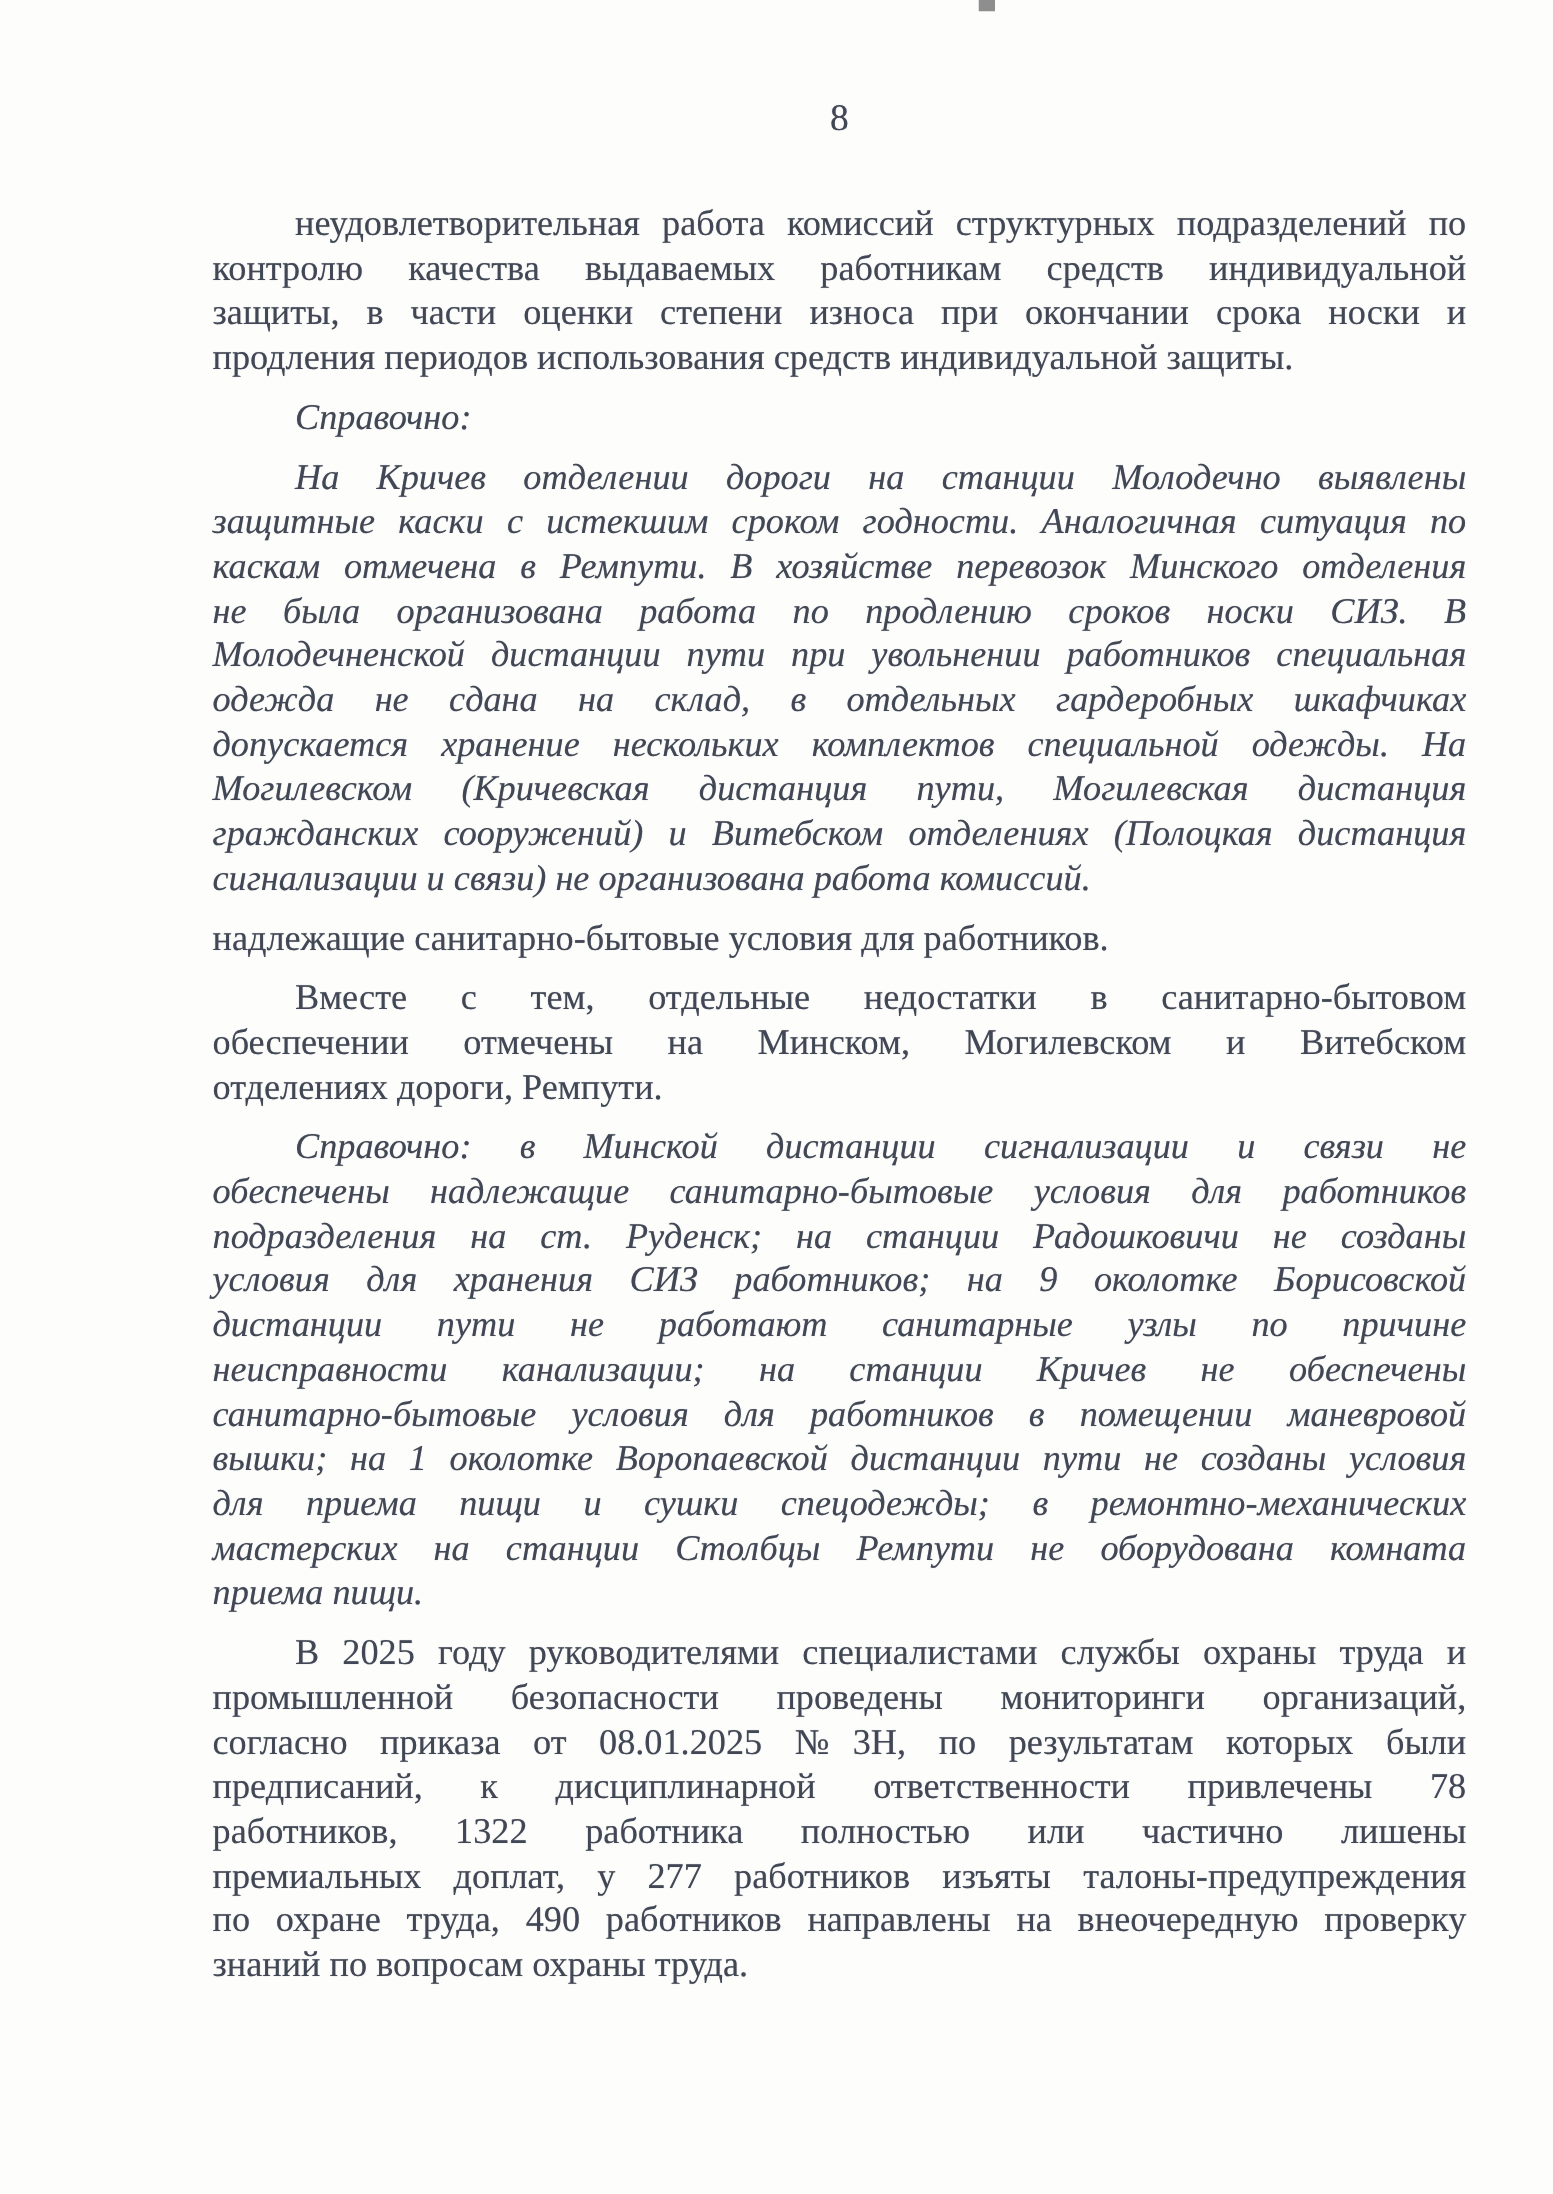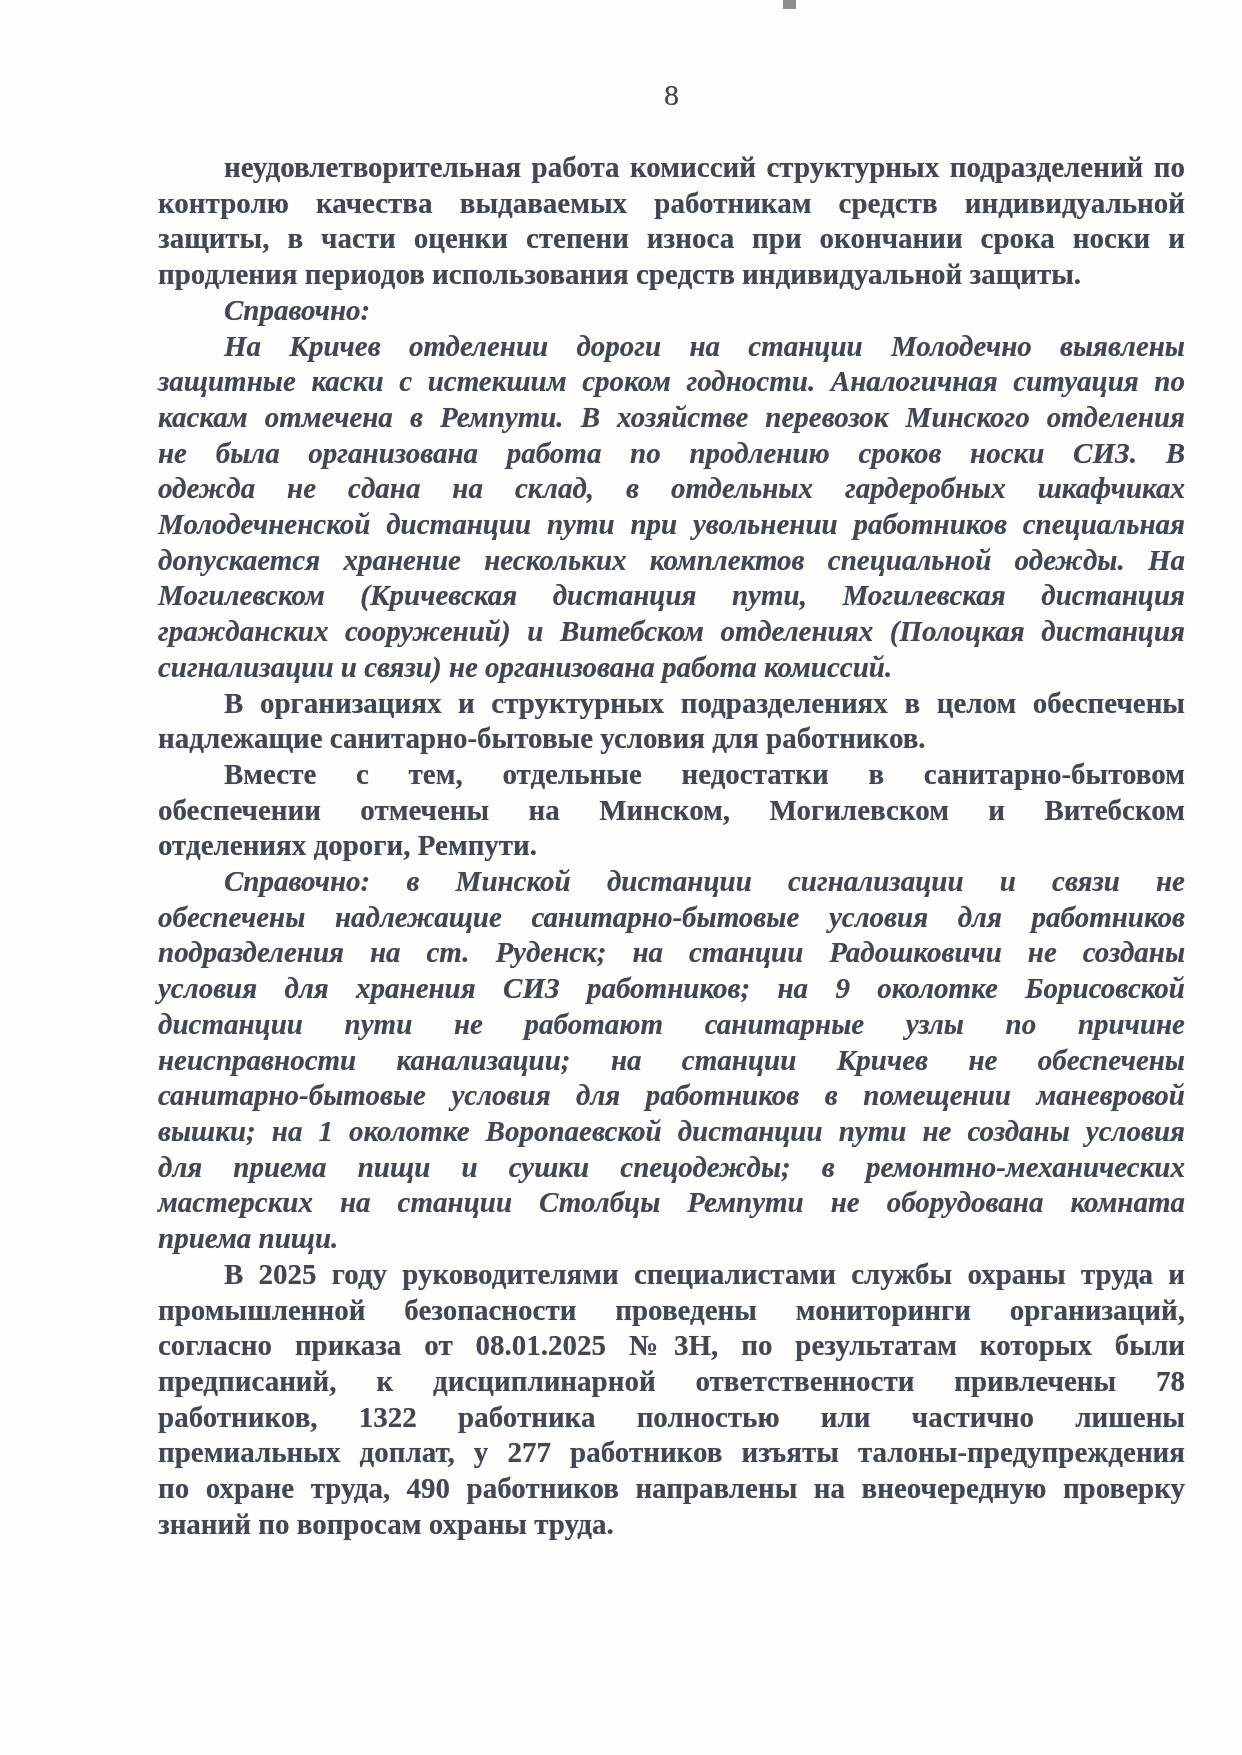--- a/index.html
+++ b/index.html
@@ -33,21 +33,21 @@
   }
   .content {
     position: absolute;
     left: 158px;
     top: 150px;
     width: 1027px;
     font-size: 29px;
     line-height: 35.7px;
     text-shadow: 0 0 0.7px rgba(62, 69, 84, 0.5);
   }
-  .para { margin: 0; font-weight: bold; }
+  .para { margin: 12px; }
   .para.italic { font-style: italic; }
   .line {
     text-align: justify;
     text-align-last: justify;
   }
   .line.last { text-align-last: left; }
   .line.indent { padding-left: 66px; }
 </style>
 </head>
 <body>
@@ -69,30 +69,29 @@
 
     <div class="para italic">
       <div class="line indent last">Справочно:</div>
     </div>
 
     <div class="para italic">
       <div class="line indent">На Кричев отделении дороги на станции Молодечно выявлены</div>
       <div class="line">защитные каски с истекшим сроком годности. Аналогичная ситуация по</div>
       <div class="line">каскам отмечена в Ремпути. В хозяйстве перевозок Минского отделения</div>
       <div class="line">не была организована работа по продлению сроков носки СИЗ. В</div>
+      <div class="line">Молодечненской дистанции пути при увольнении работников специальная</div>
       <div class="line">одежда не сдана на склад, в отдельных гардеробных шкафчиках</div>
-      <div class="line">Молодечненской дистанции пути при увольнении работников специальная</div>
       <div class="line">допускается хранение нескольких комплектов специальной одежды. На</div>
       <div class="line">Могилевском (Кричевская дистанция пути, Могилевская дистанция</div>
       <div class="line">гражданских сооружений) и Витебском отделениях (Полоцкая дистанция</div>
       <div class="line last">сигнализации и связи) не организована работа комиссий.</div>
     </div>
 
     <div class="para">
-      <div class="line indent">В организациях и структурных подразделениях в целом обеспечены</div>
       <div class="line last">надлежащие санитарно-бытовые условия для работников.</div>
     </div>
 
     <div class="para">
       <div class="line indent">Вместе с тем, отдельные недостатки в санитарно-бытовом</div>
       <div class="line">обеспечении отмечены на Минском, Могилевском и Витебском</div>
       <div class="line last">отделениях дороги, Ремпути.</div>
     </div>
 
     <div class="para italic">

